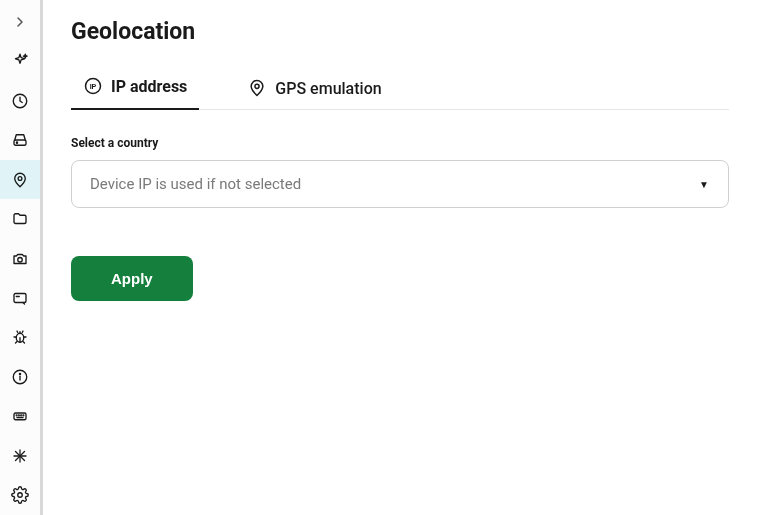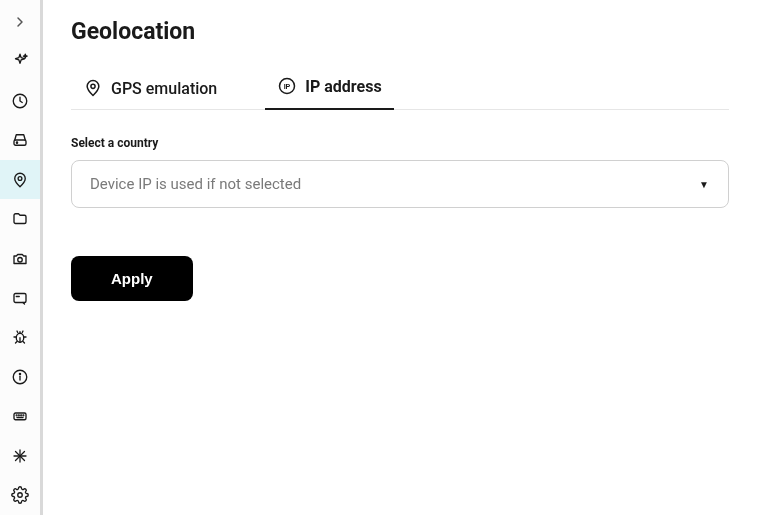--- a/index.html
+++ b/index.html
@@ -110,21 +110,21 @@
     position: absolute;
     right: 20px;
     top: 50%;
     transform: translateY(-50%);
     font-size: 10px;
     color: #1a1a1a;
     pointer-events: none;
   }
   .apply-btn {
     margin-top: 48px;
-    background: #000000;
+    background: #15803d;
     color: #fff;
     border: none;
     border-radius: 8px;
     padding: 14px 40px;
     font-size: 15px;
     font-weight: 700;
     cursor: pointer;
   }
 </style>
 </head>
@@ -217,34 +217,34 @@
       </svg>
   </div>
 </div>
 
 <div class="sep"></div>
 
 <div class="main">
   <h1 class="title">Geolocation</h1>
 
   <div class="tabs">
+    <div class="tab active">
+      <svg width="20" height="20" viewBox="0 0 24 24" fill="none" stroke="#1a1a1a" stroke-width="1.8">
+          <circle cx="12" cy="12" r="9"></circle>
+          <text x="12" y="15.5" font-size="8.5" font-weight="700" text-anchor="middle" fill="#1a1a1a" stroke="none" font-family="Arial">IP</text>
+        </svg>
+      <span>IP address</span>
+    </div>
     <div class="tab">
       <svg width="20" height="20" viewBox="0 0 24 24" fill="none" stroke="#1a1a1a" stroke-width="1.8" stroke-linecap="round" stroke-linejoin="round">
           <path d="M12 21s-7-6.5-7-11a7 7 0 0 1 14 0c0 4.5-7 11-7 11z"></path>
           <circle cx="12" cy="10" r="2.5"></circle>
         </svg>
       <span>GPS emulation</span>
     </div>
-    <div class="tab active">
-      <svg width="20" height="20" viewBox="0 0 24 24" fill="none" stroke="#1a1a1a" stroke-width="1.8">
-          <circle cx="12" cy="12" r="9"></circle>
-          <text x="12" y="15.5" font-size="8.5" font-weight="700" text-anchor="middle" fill="#1a1a1a" stroke="none" font-family="Arial">IP</text>
-        </svg>
-      <span>IP address</span>
-    </div>
   </div>
 
   <div class="form-section">
     <div class="field-label">Select a country</div>
     <div class="select-wrap">
       <div class="select">Device IP is used if not selected</div>
       <span class="select-caret">▼</span>
     </div>
     <button class="apply-btn">Apply</button>
   </div>

